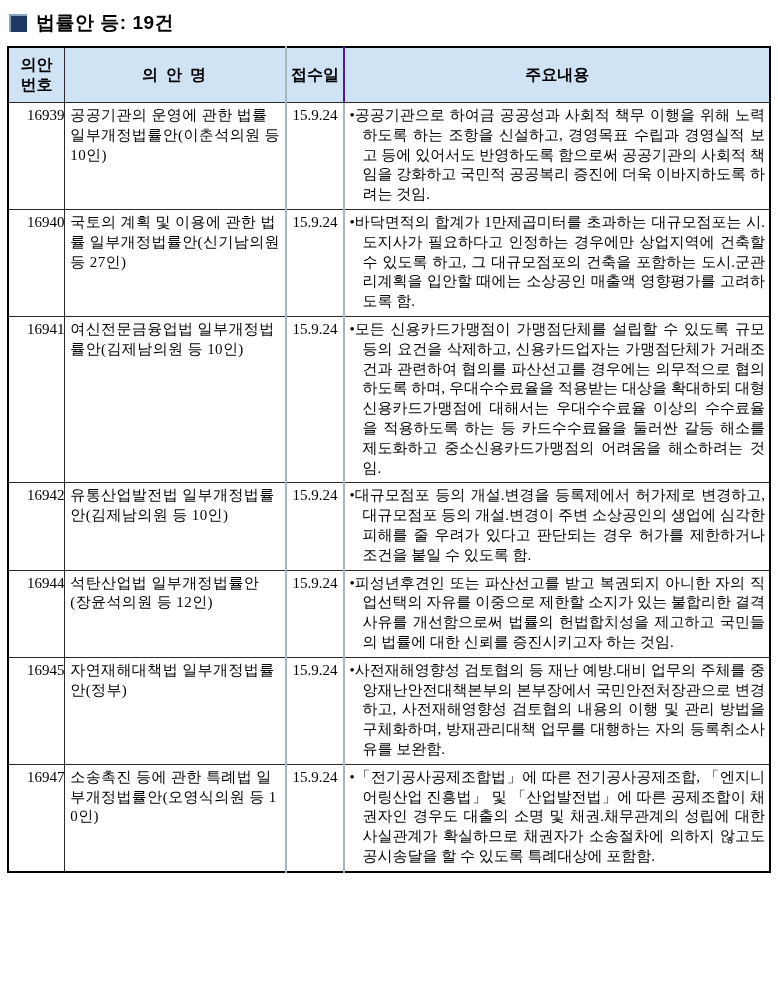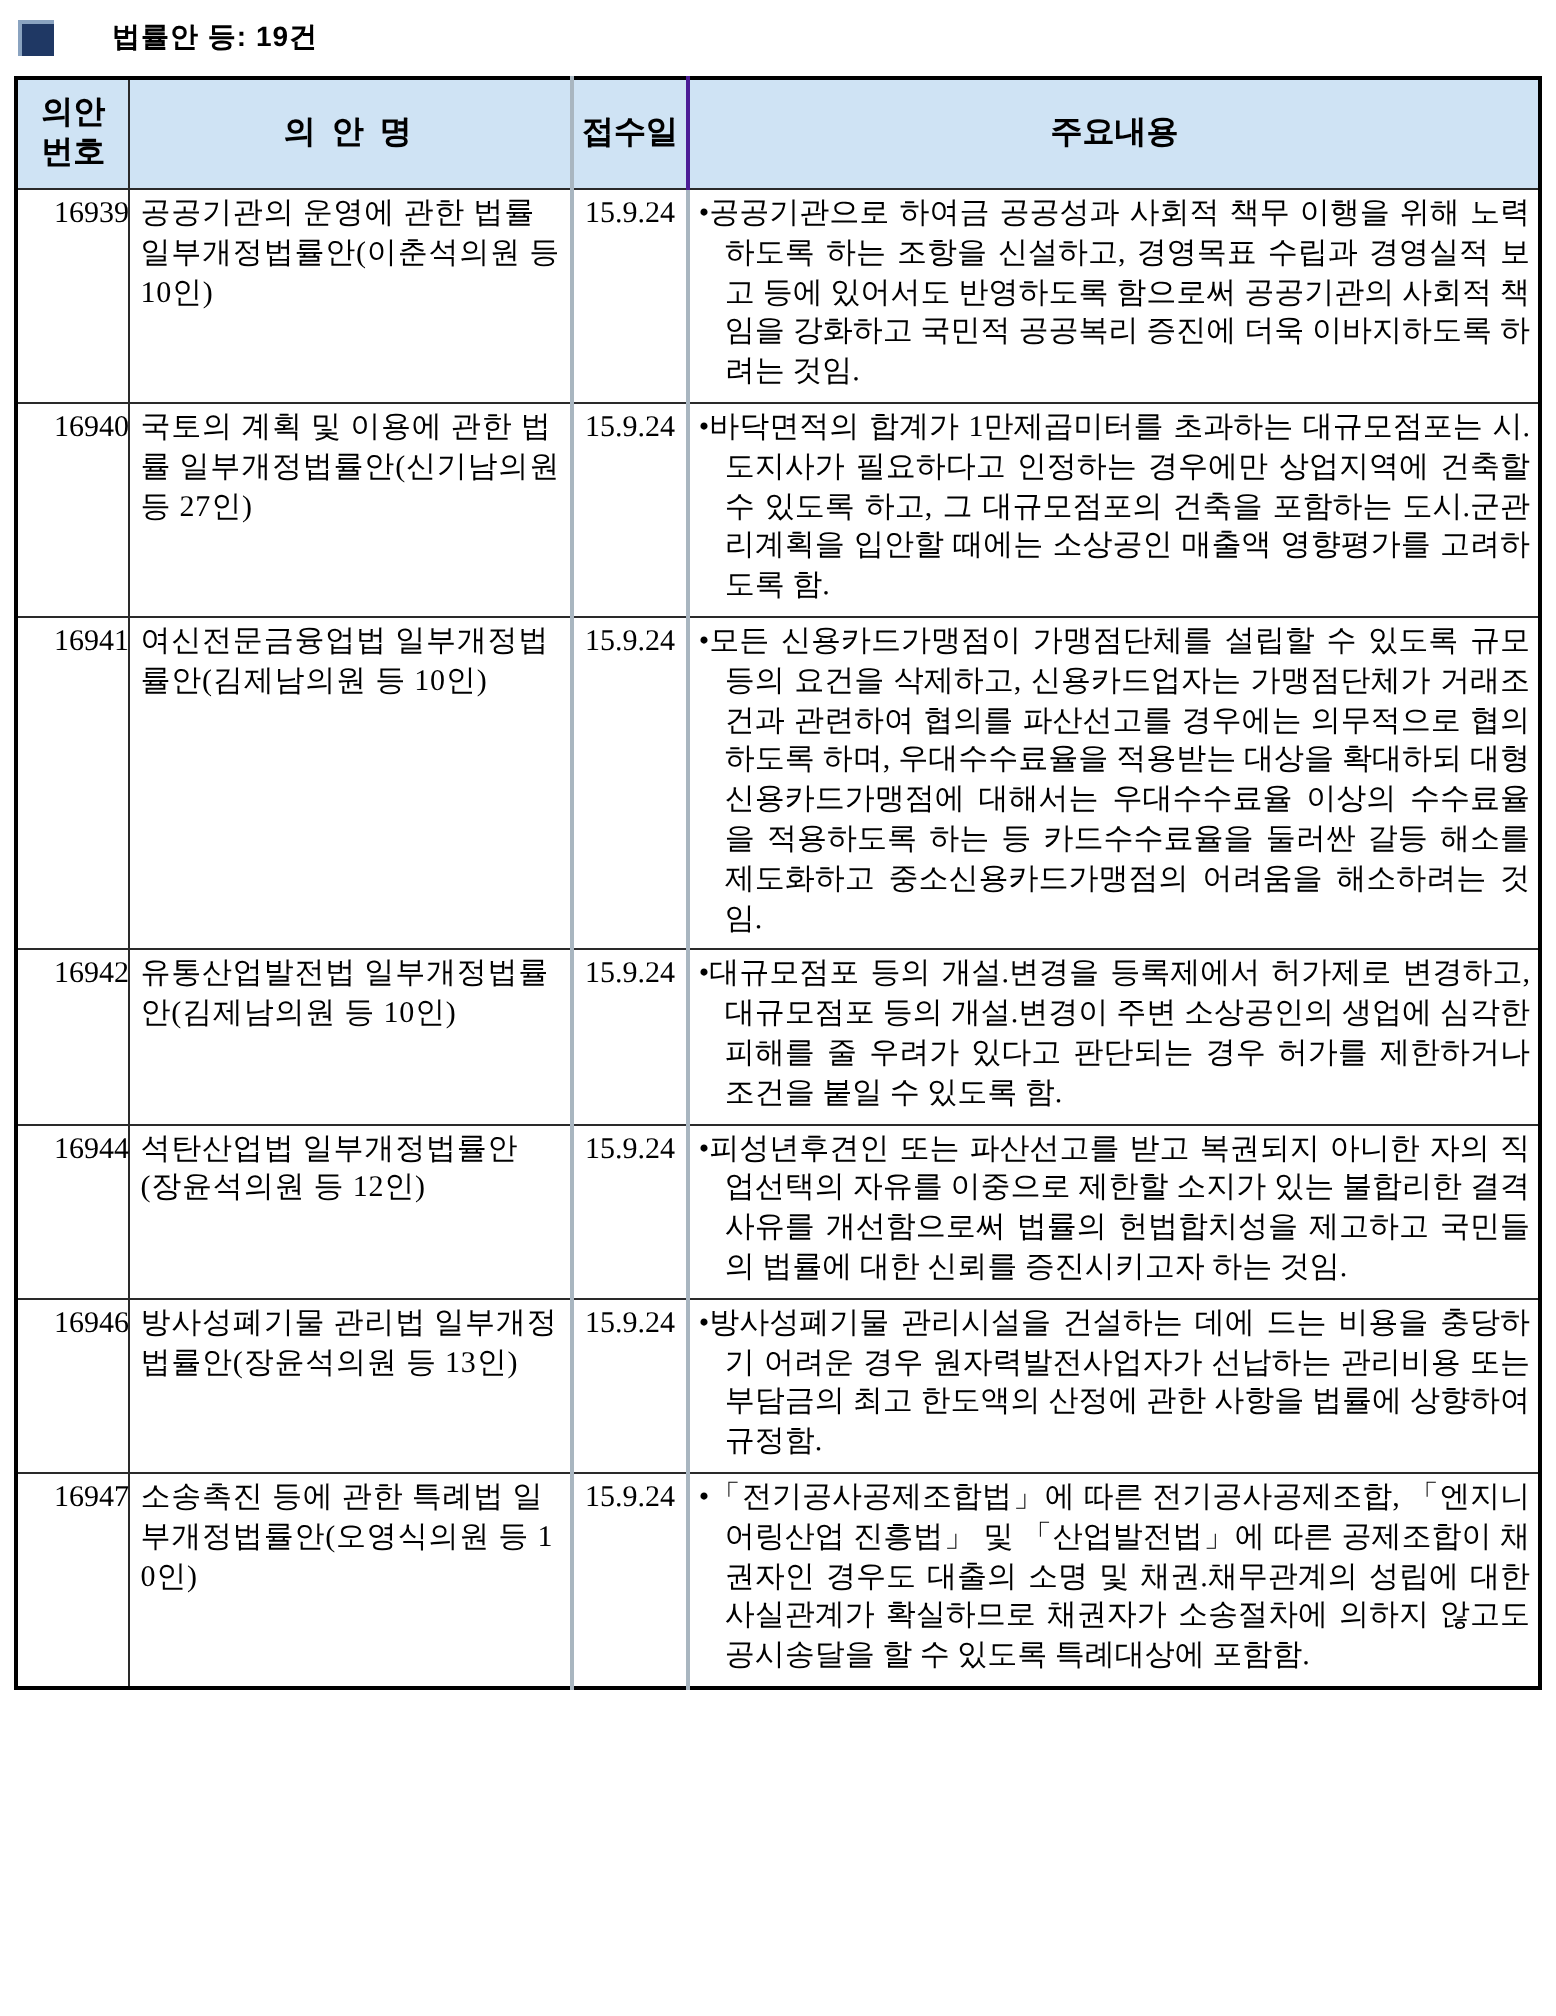--- a/index.html
+++ b/index.html
@@ -10,21 +10,21 @@
   }
   .page{width:778px;min-height:1008px;box-sizing:border-box;padding:6px 6px 4px 7px;}
   
   .title-row{display:flex;align-items:center;gap:9px;margin:4px 0 10px 2px;}
   .title-bullet{
     width:18px;height:18px;background:#1f3864;display:inline-block;
     box-shadow:2px 2px 0 #8aa3c0 inset;
   }
   .title-text{
     font-family:"Liberation Sans","DejaVu Sans",sans-serif;
-    font-size:14px;font-weight:bold;letter-spacing:0.5px;margin-left:20px;
+    font-size:19px;font-weight:bold;letter-spacing:0.5px;
   }
   
   table.bill-table{
     border-collapse:collapse;
     width:764px;
     table-layout:fixed;
     border:2px solid #000;
     font-size:15px;
   }
   .bill-table th{
@@ -142,25 +142,25 @@
       </tr>
       <tr>
         <td class="c-no">16944</td>
         <td class="c-name">석탄산업법 일부개정법률안 (장윤석의원 등 12인)</td>
         <td class="c-date">15.9.24</td>
         <td class="c-content">
             <p class="hang">•피성년후견인 또는 파산선고를 받고 복권되지 아니한 자의 직업선택의 자유를 이중으로 제한할 소지가 있는 불합리한 결격사유를 개선함으로써 법률의 헌법합치성을 제고하고 국민들의 법률에 대한 신뢰를 증진시키고자 하는 것임.</p>
           </td>
       </tr>
       <tr>
-        <td class="c-no">16946</td>
-        <td class="c-name">방사성폐기물 관리법 일부개정법률안(장윤석의원 등 13인)</td>
+        <td class="c-no">16945</td>
+        <td class="c-name">자연재해대책법 일부개정법률안(정부)</td>
         <td class="c-date">15.9.24</td>
         <td class="c-content">
-            <p class="hang">•방사성폐기물 관리시설을 건설하는 데에 드는 비용을 충당하기 어려운 경우 원자력발전사업자가 선납하는 관리비용 또는 부담금의 최고 한도액의 산정에 관한 사항을 법률에 상향하여 규정함.</p>
+            <p class="hang">•사전재해영향성 검토협의 등 재난 예방.대비 업무의 주체를 중앙재난안전대책본부의 본부장에서 국민안전처장관으로 변경하고, 사전재해영향성 검토협의 내용의 이행 및 관리 방법을 구체화하며, 방재관리대책 업무를 대행하는 자의 등록취소사유를 보완함.</p>
           </td>
       </tr>
       <tr>
         <td class="c-no">16947</td>
         <td class="c-name">소송촉진 등에 관한 특례법 일부개정법률안(오영식의원 등 10인)</td>
         <td class="c-date">15.9.24</td>
         <td class="c-content">
             <p class="hang">•「전기공사공제조합법」에 따른 전기공사공제조합, 「엔지니어링산업 진흥법」 및 「산업발전법」에 따른 공제조합이 채권자인 경우도 대출의 소명 및 채권.채무관계의 성립에 대한 사실관계가 확실하므로 채권자가 소송절차에 의하지 않고도 공시송달을 할 수 있도록 특례대상에 포함함.</p>
           </td>
       </tr>

